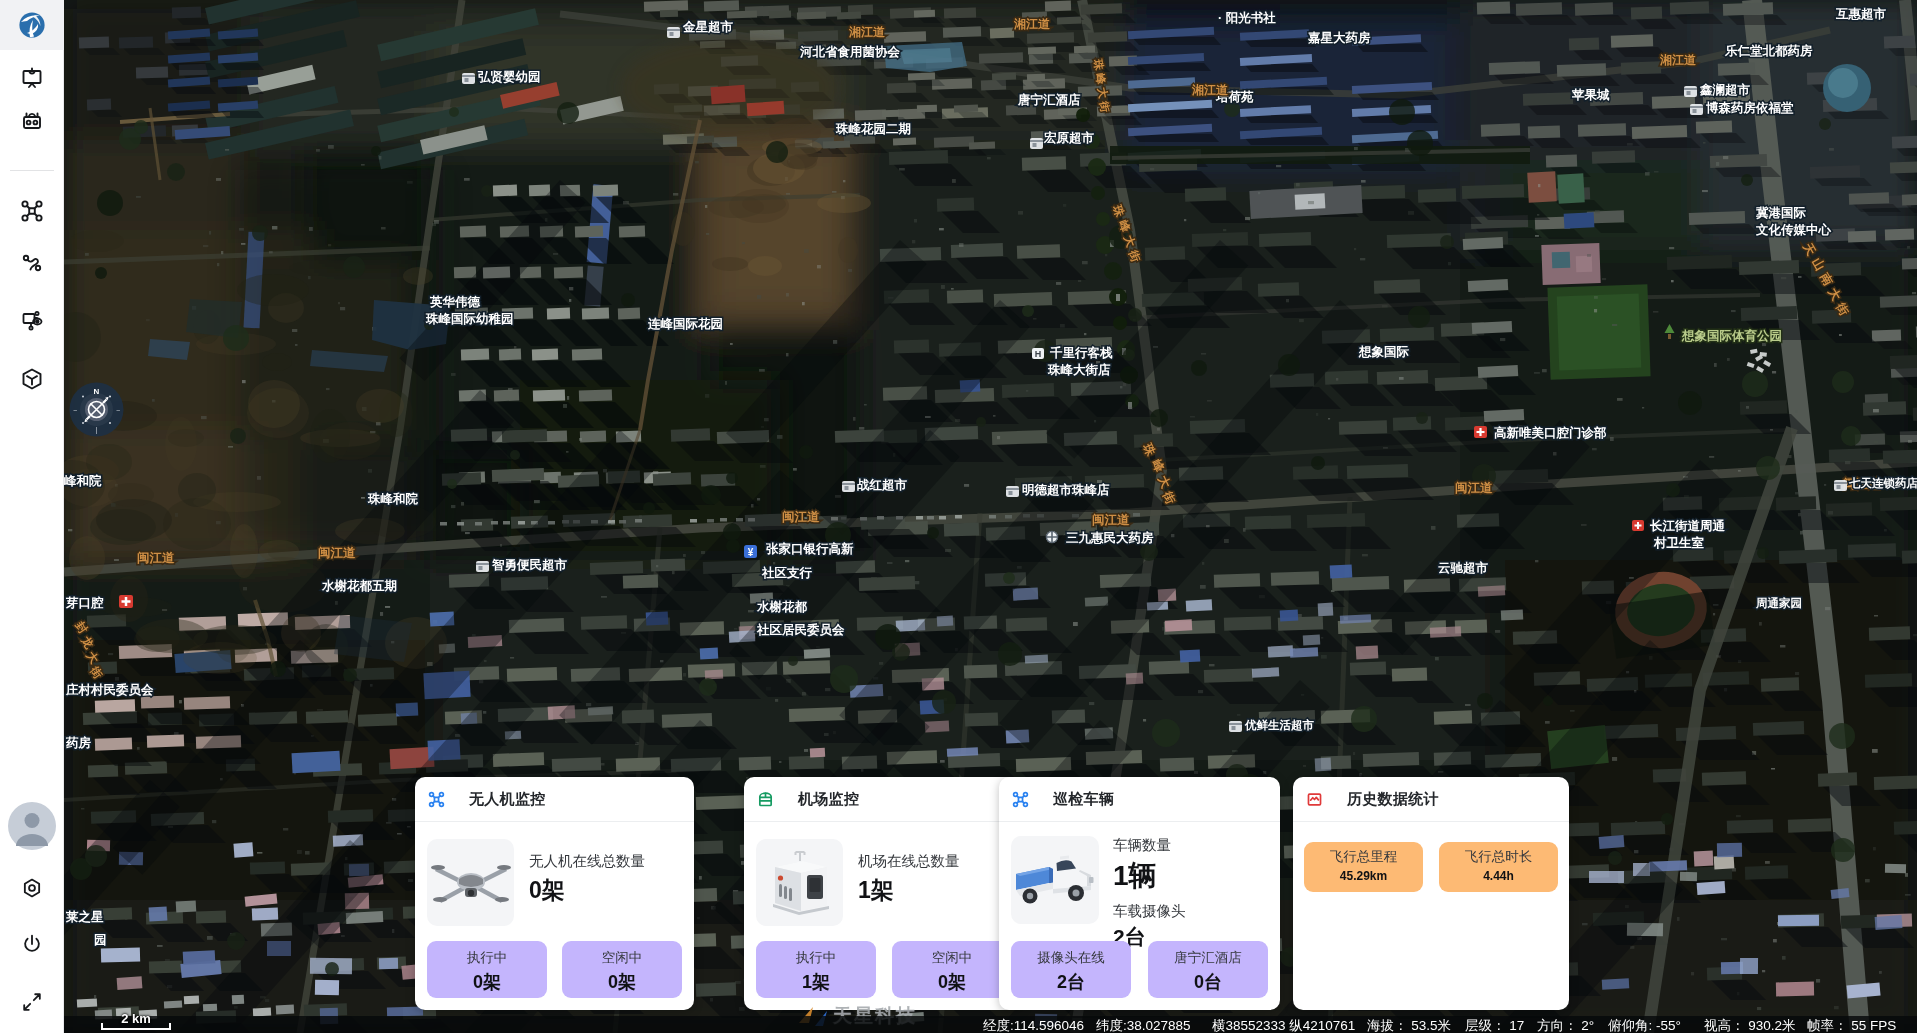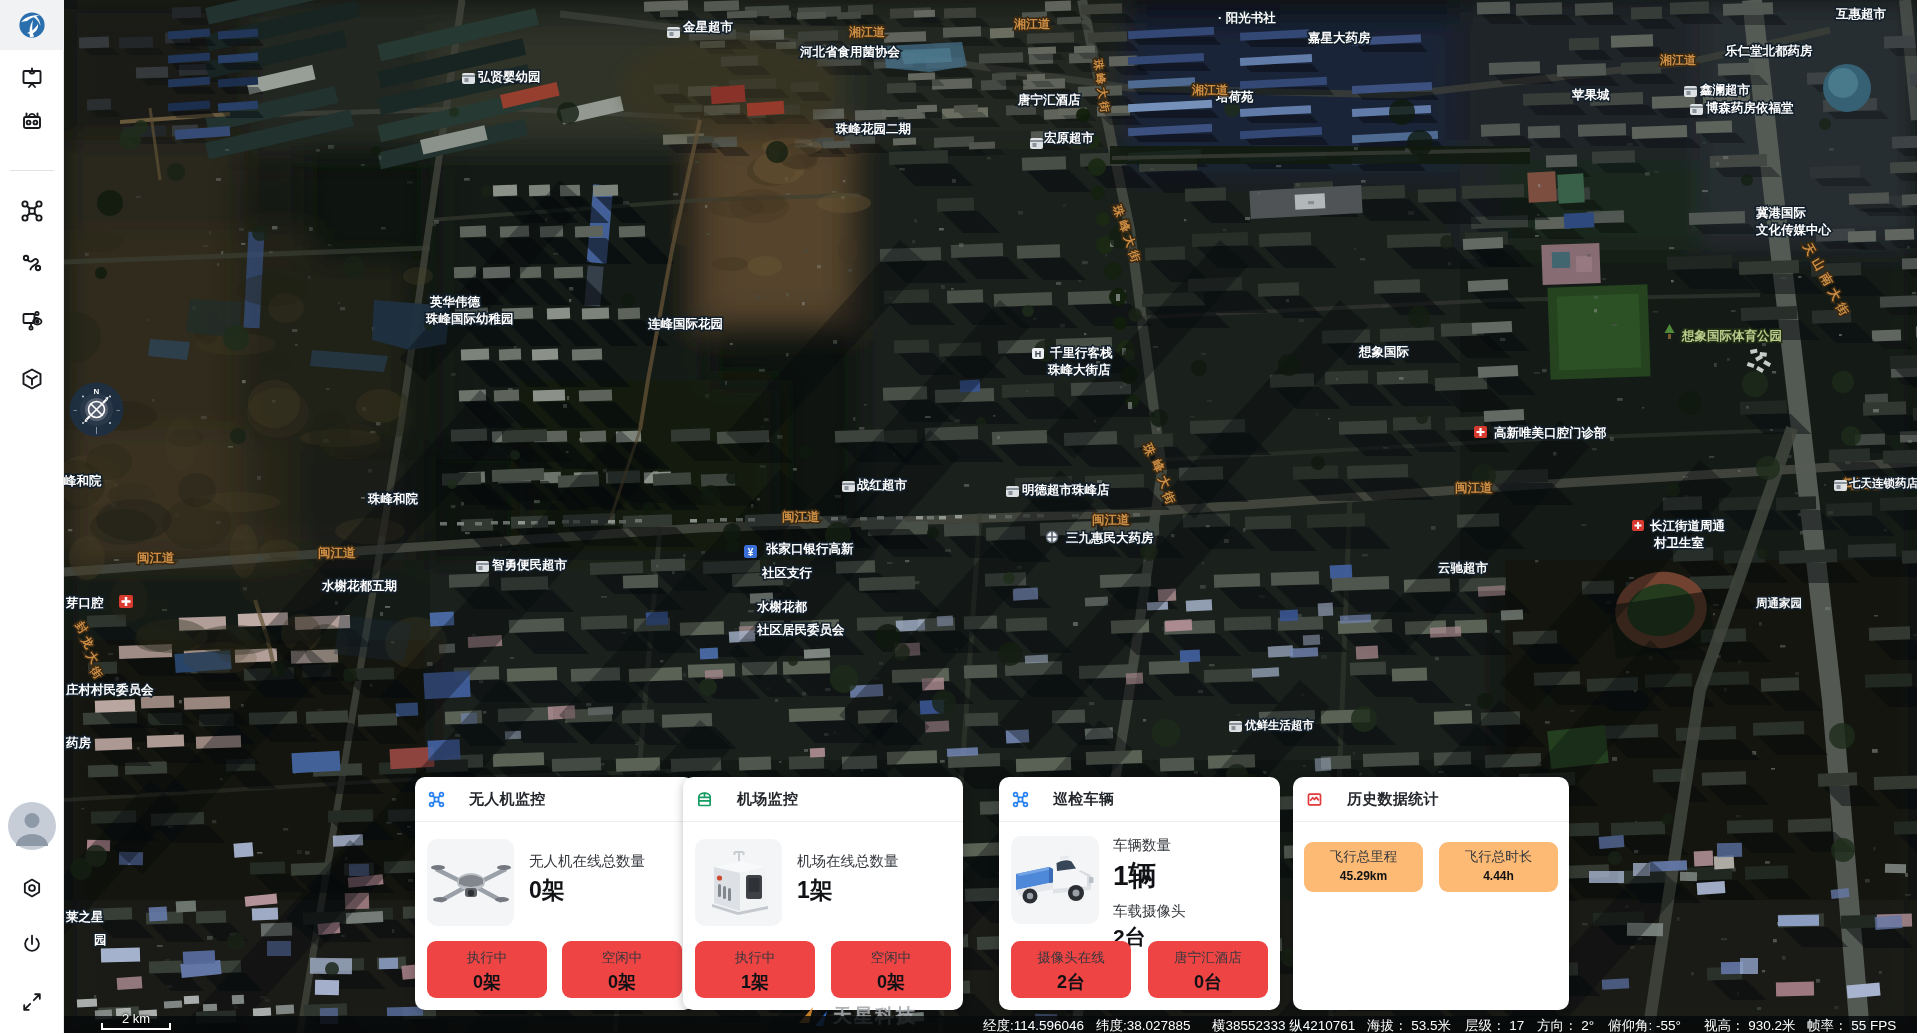--- a/index.html
+++ b/index.html
@@ -14,34 +14,34 @@
   
   .card { position:absolute; top:777px; height:233px; background:#ffffff; border-radius:10px; box-shadow:0 2px 10px rgba(0,0,0,0.25); z-index:20; }
   .chead { height:45px; display:flex; align-items:center; padding:0 13px; border-bottom:1px solid #eceef0; }
   .chead .ttl { font-size:15px; font-weight:bold; color:#24272b; margin-left:24px; letter-spacing:0.3px; }
   .cbody { display:flex; padding:17px 12px 0 12px; }
   .imgbox { width:87px; height:87px; background:#f4f5f7; border-radius:10px; flex:0 0 auto; display:flex; align-items:center; justify-content:center; }
   .cinfo { margin-left:15px; padding-top:13px; }
   .cinfo .lab { font-size:14.5px; color:#35383d; }
   .cinfo .num { font-size:23px; font-weight:bold; color:#111215; margin-top:4px; }
   .statrow { position:absolute; left:12px; right:12px; bottom:12px; display:flex; justify-content:space-between; }
-  .statbox { width:120px; height:57px; background:#ef4444; border-radius:9px; text-align:center; padding-top:8px; }
+  .statbox { width:120px; height:57px; background:#c4b5fd; border-radius:9px; text-align:center; padding-top:8px; }
   .statbox .sl { font-size:13.5px; color:#35383d; }
   .statbox .sn { font-size:18px; font-weight:bold; color:#101114; margin-top:3px; }
   .statbox2 { width:119px; height:50px; background:#fdba74; border-radius:9px; text-align:center; padding-top:6px; }
   .statbox2 .sl { font-size:13.5px; color:#35383d; }
   .statbox2 .sn { font-size:12px; font-weight:bold; color:#101114; margin-top:3px; }
   
   .statusbar { position:absolute; left:0; bottom:0; width:1917px; height:17px; background:rgba(6,8,10,0.82); z-index:25; color:#ffffff; font-size:13.5px; }
   .statusbar span { position:absolute; top:1px; white-space:nowrap; }
   
   .compass { position:absolute; left:69px; top:382px; width:55px; height:55px; z-index:12; }
   
   .scalebar { position:absolute; left:101px; top:1023px; z-index:26; width:70px; }
-  .scalebar .txt { position:absolute; left:0; right:0; top:-11px; color:#fff; font-size:13px; font-weight:normal; text-align:center; text-shadow:0 0 3px #000,0 0 2px #000; line-height:14px; }
+  .scalebar .txt { position:absolute; left:0; right:0; top:-11px; color:#fff; font-size:13px; font-weight:bold; text-align:center; text-shadow:0 0 3px #000,0 0 2px #000; line-height:14px; }
   .scalebar .bar { height:7px; border-left:2px solid #fff; border-right:2px solid #fff; border-bottom:2px solid #fff; }
   
   .wmark { position:absolute; left:797px; top:1003px; z-index:24; display:flex; align-items:flex-start; opacity:0.9; }
   .wmark .wtxt { color:#a6aaae; font-size:19px; font-weight:bold; letter-spacing:2px; margin-left:6px; text-shadow:0 0 2px rgba(255,255,255,0.25); }
 </style>
 </head>
 <body>
 <div class="stage">
 
   <div class="map"><svg width="1917" height="1033" viewBox="0 0 1917 1033">
@@ -2505,21 +2505,21 @@
           <div class="sl">执行中</div>
           <div class="sn">0架</div>
         </div>
       <div class="statbox">
           <div class="sl">空闲中</div>
           <div class="sn">0架</div>
         </div>
     </div>
   </div>
 
-  <div class="card" style="left:683px;width:280px">
+  <div class="card" style="left:744px;width:280px">
     <div class="chead">
         <svg width="17" height="17" viewBox="0 0 24 24" fill="none" stroke="#169b62" stroke-width="2.4" stroke-linecap="round" stroke-linejoin="round">
           <path d="M4 8 a8 5 0 0 1 16 0 V19 a1.5 1.5 0 0 1 -1.5 1.5 H5.5 A1.5 1.5 0 0 1 4 19 Z"></path>
           <path d="M4 9 H20 M4 14 H20 M12 9 V3.2"></path>
         </svg>
         <span class="ttl">机场监控</span>
       </div>
     <div class="cbody">
 
       <div class="imgbox">

